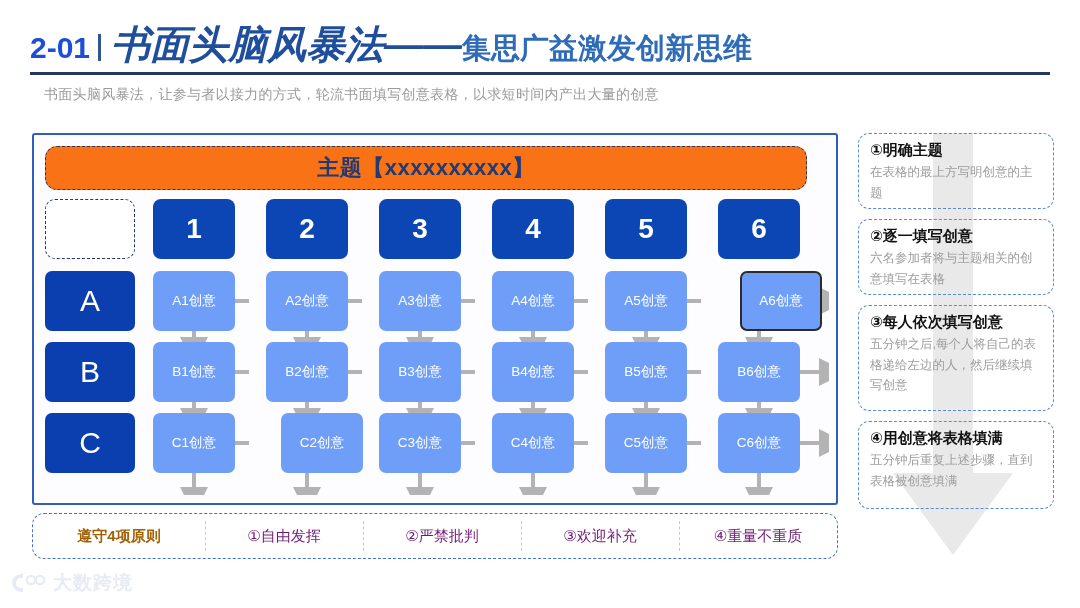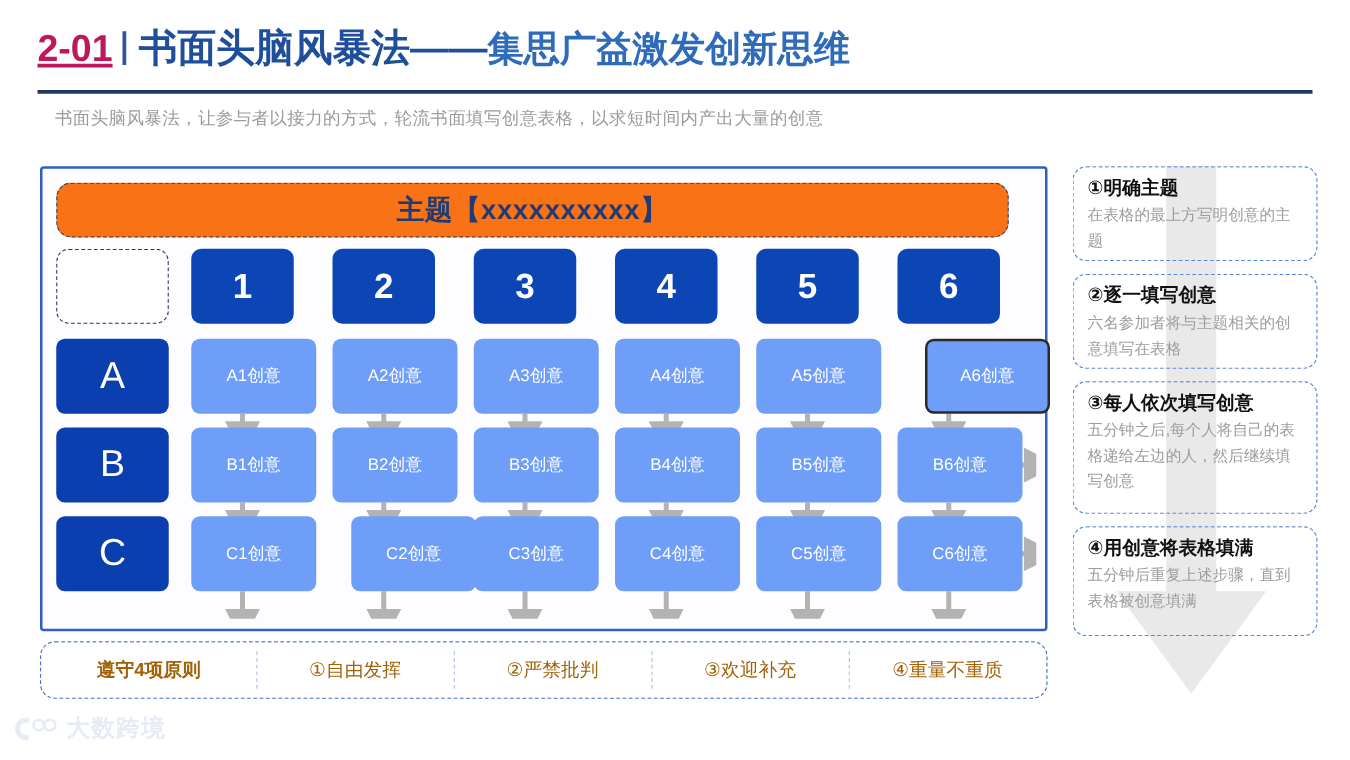--- a/index.html
+++ b/index.html
@@ -20,34 +20,34 @@
     position: absolute;
     left: 30px; top: 18px; width: 1020px; height: 56px;
   }
   #title-line {
     display: flex; align-items: baseline;
     height: 44px;
     white-space: nowrap;
   }
   .t-num {
     font-size: 30px; font-weight: bold;
-    color: #be185d;
+    color: #1d4ed8;
     letter-spacing: 0px;
-    text-decoration: underline;
   }
   .t-bar {
     display: inline-block;
     width: 3px; height: 27px;
     background: #2f5597;
     margin: 0 10px 0 8px;
     position: relative; top: 3px;
   }
   .t-main {
-    font-size: 31px; font-weight: bold;
+    font-size: 39px; font-weight: bold;
     color: #1f4e9c;
+    font-style: italic;
   }
   .t-sub {
     font-size: 29px; font-weight: bold;
     color: #2e6bb8;
   }
   #title-rule {
     position: absolute;
     left: 0; top: 54px;
     width: 1020px; height: 3px;
     background: #1f3864;
@@ -120,21 +120,21 @@
     background: #0b46b4;
     font-size: 28px; font-weight: bold;
   }
   .cell-rowlabel {
     left: 0; width: 90px;
     background: #0b3fb0;
     font-size: 30px;
     border-radius: 7px;
   }
   .cell-idea {
-    width: 100px;
+    width: 82px;
     background: #6f9ef8;
     font-size: 13.5px;
     border-radius: 7px;
   }
   .cell-idea.selected {
     border: 2px solid #2b2b2b;
     background: #6f9ef8;
     margin-left: 22px;
   }
 
@@ -152,21 +152,21 @@
     width: 806px; height: 46px;
     border: 1.6px dashed #4472c4;
     border-radius: 12px;
     background: #ffffff;
     display: flex; align-items: stretch;
   }
   .pr-cell {
     flex: 1;
     display: flex; align-items: center; justify-content: center;
     font-size: 15px;
-    color: #a16207;
+    color: #701a75;
     position: relative;
   }
   .pr-cell.lead {
     flex: 0 0 172px;
     color: #a16207;
     font-weight: bold;
   }
   .pr-cell + .pr-cell::before {
     content: "";
     position: absolute;

